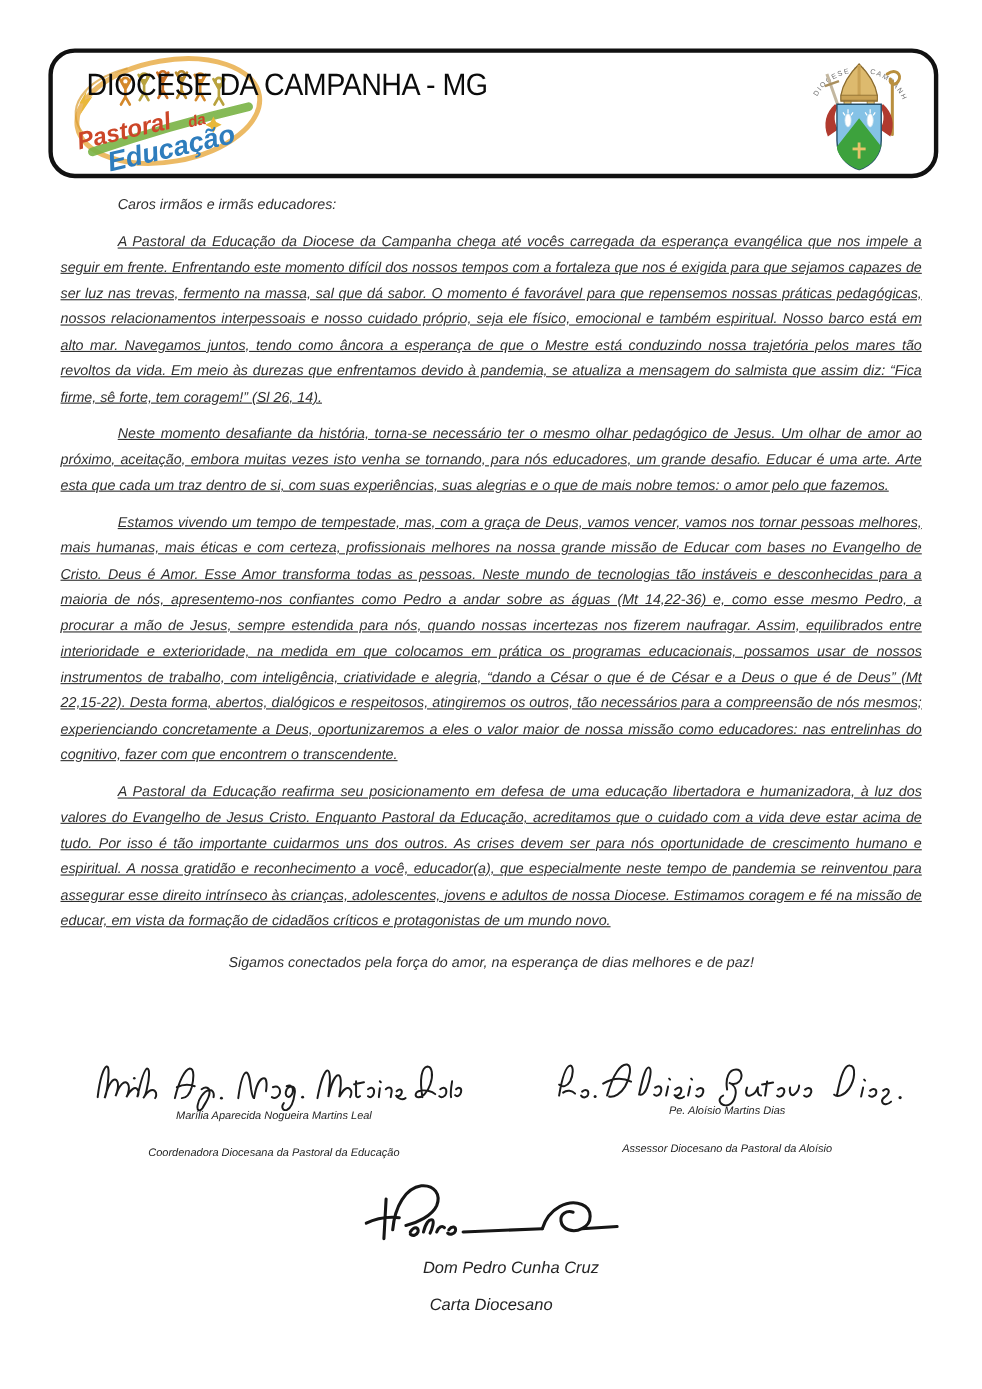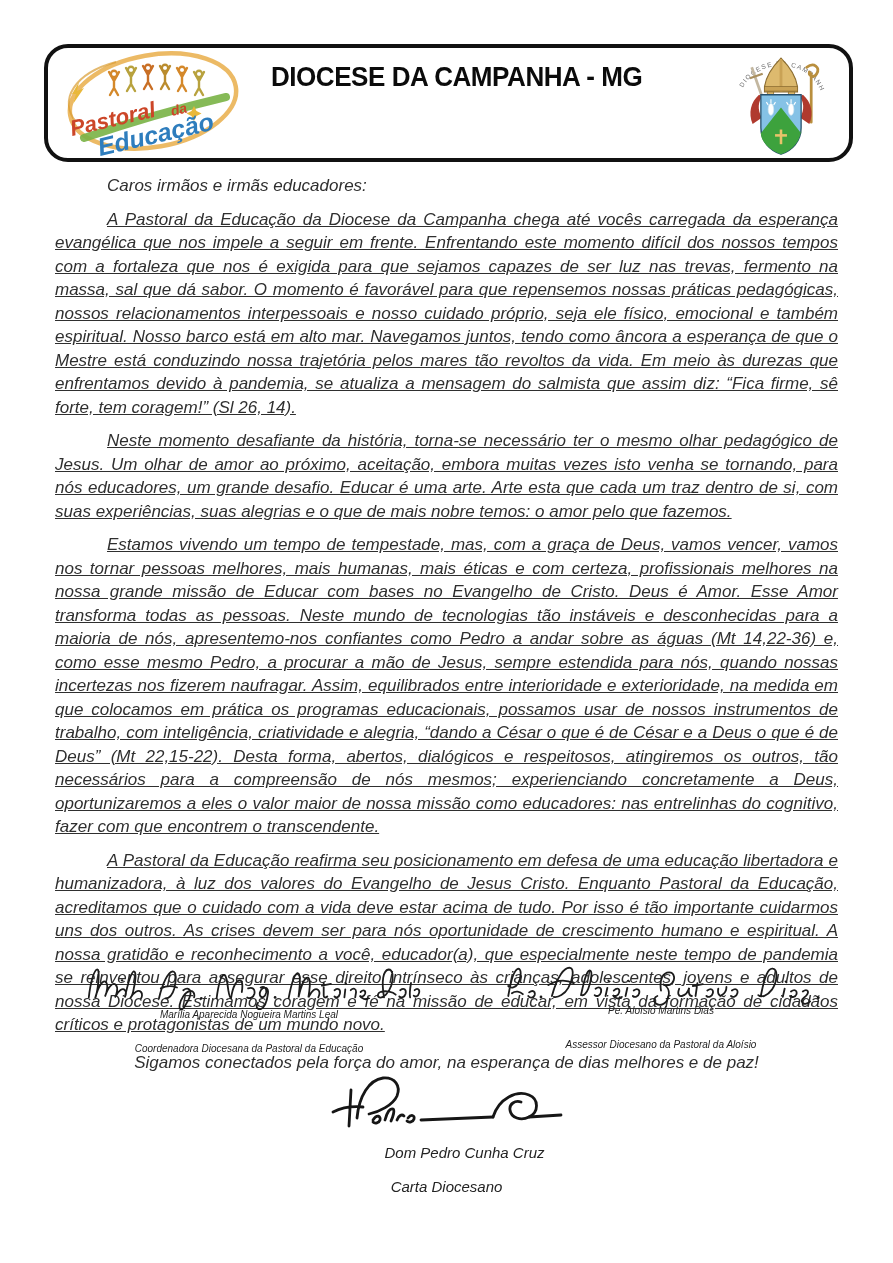--- a/index.html
+++ b/index.html
@@ -7,37 +7,37 @@
     position:relative; width:893px; height:1263px; background:#ffffff;
     font-family:"Liberation Sans", sans-serif; overflow:hidden; margin:0 auto;
   }
 
   
   .header-box {
     position:absolute; left:44px; top:44px; width:801px; height:110px;
     border:4px solid #111111; border-radius:24px; background:#ffffff;
   }
   .header-title {
-    position:absolute; top:13px; left:0; right:0; text-align:center;
-    font-weight:bold; font-size:28px; color:#0b0b0b; letter-spacing:-0.5px;margin-left:17px;
+    position:absolute; top:13px; left:0; right:0; text-align:left;
+    font-weight:normal; font-size:28px; color:#0b0b0b; letter-spacing:-0.5px;margin-left:17px;
   }
   .header-title .squeeze, .header-subtitle .squeeze { display:inline-block; transform:scaleX(0.93); }
   .header-subtitle {
     position:absolute; top:56px; left:0; right:0; text-align:center;
     font-weight:bold; font-size:29px; color:#0b0b0b; letter-spacing:-0.3px;
     font-variant:small-caps;
   }
   .logo-wrap  { position:absolute; left:8px;  top:2px; width:200px; height:106px; }
   .crest-wrap { position:absolute; right:12px; top:1px; width:112px; height:108px; }
 
   
   .letter-body {
     position:absolute; left:55px; top:174px; width:783px;
     font-family:"Liberation Sans", sans-serif; font-style:italic;
-    font-size:17px; line-height:23.5px; color:#2f2f2f; text-align:justify;
+    font-size:13px; line-height:23.5px; color:#2f2f2f; text-align:justify;
   }
   .letter-body .salutation { text-indent:52px; text-align:left; margin:0 0 10px 0; }
   .letter-body p.para { margin:0 0 10px 0; text-indent:52px;text-decoration:underline; }
   .letter-body .closing { text-align:center; text-indent:0; margin:14px 0 0 0; }
 
   
   .sig-row { position:absolute; top:956px; left:0; width:893px; height:110px; }
   .sig-block { position:absolute; text-align:center; color:#242424; font-style:italic; font-size:10px; }
   .sig-block.left  { left:58px;  width:382px; }
   .sig-block.right { left:472px; width:378px; }

